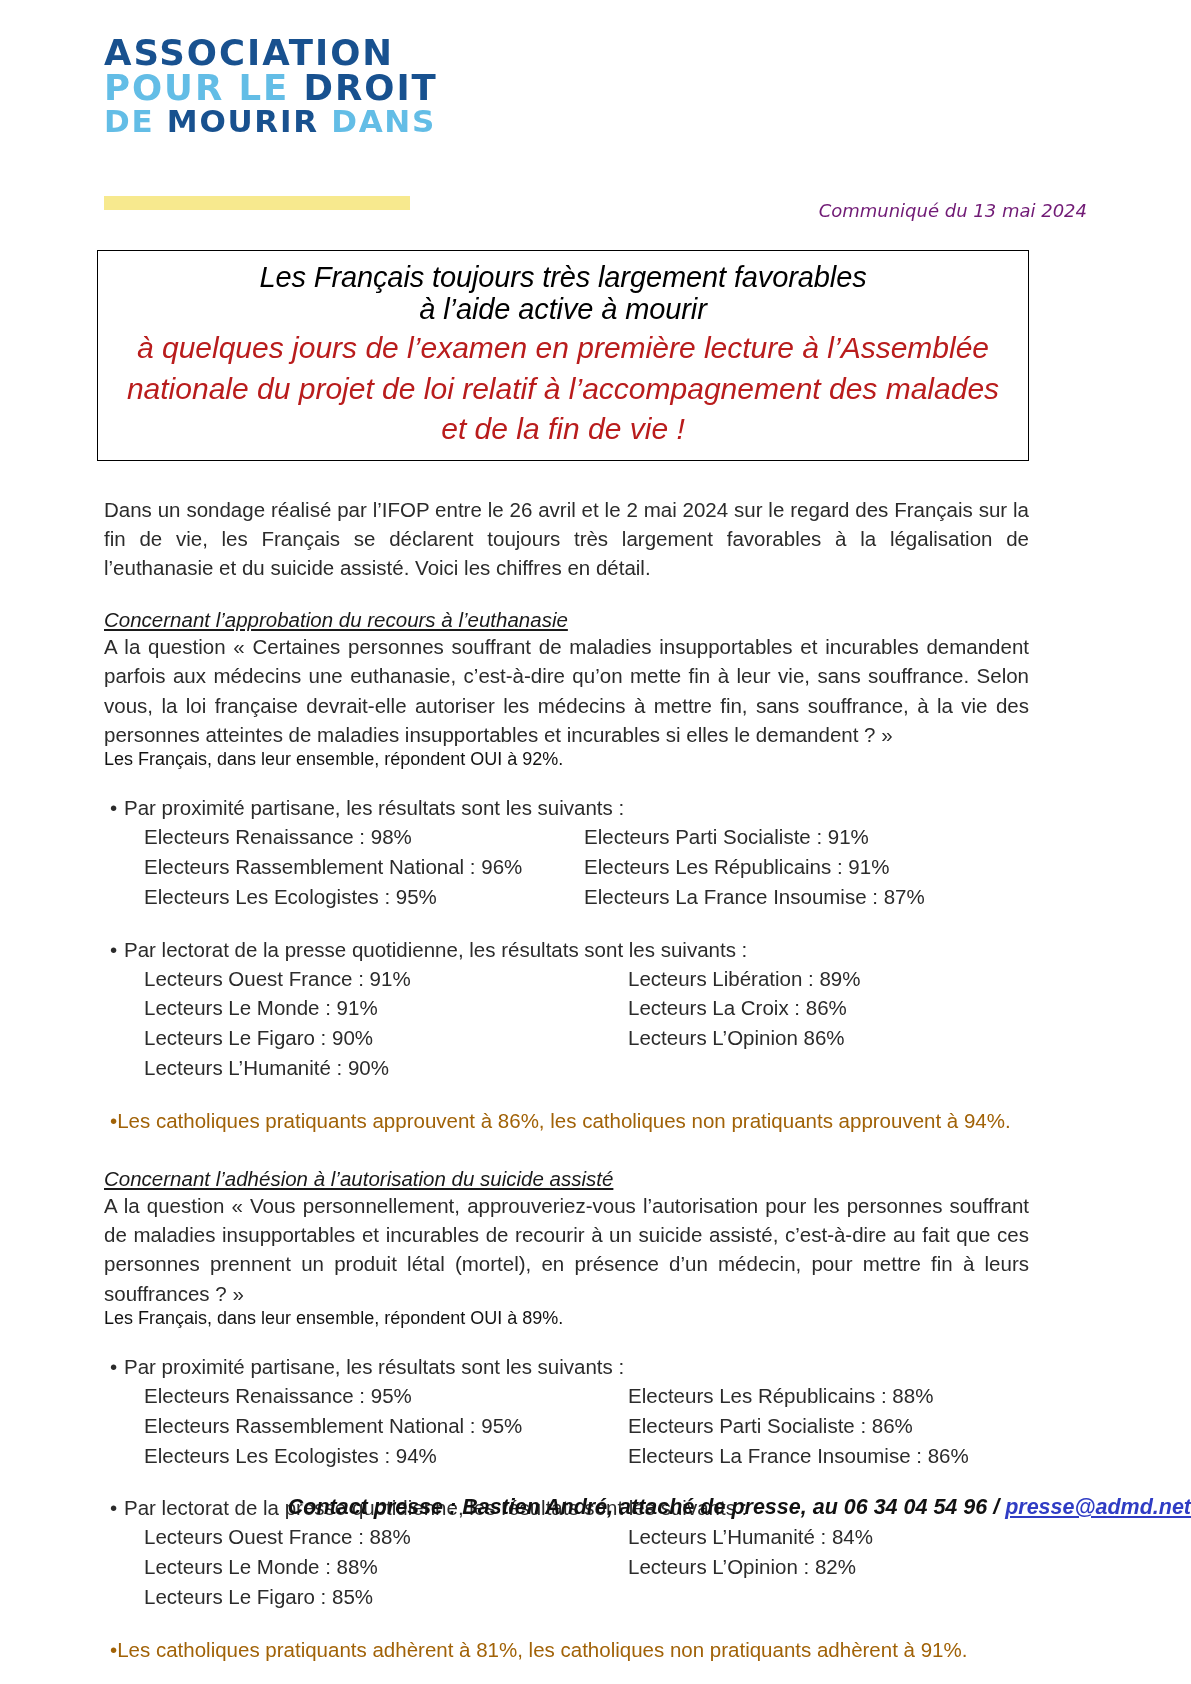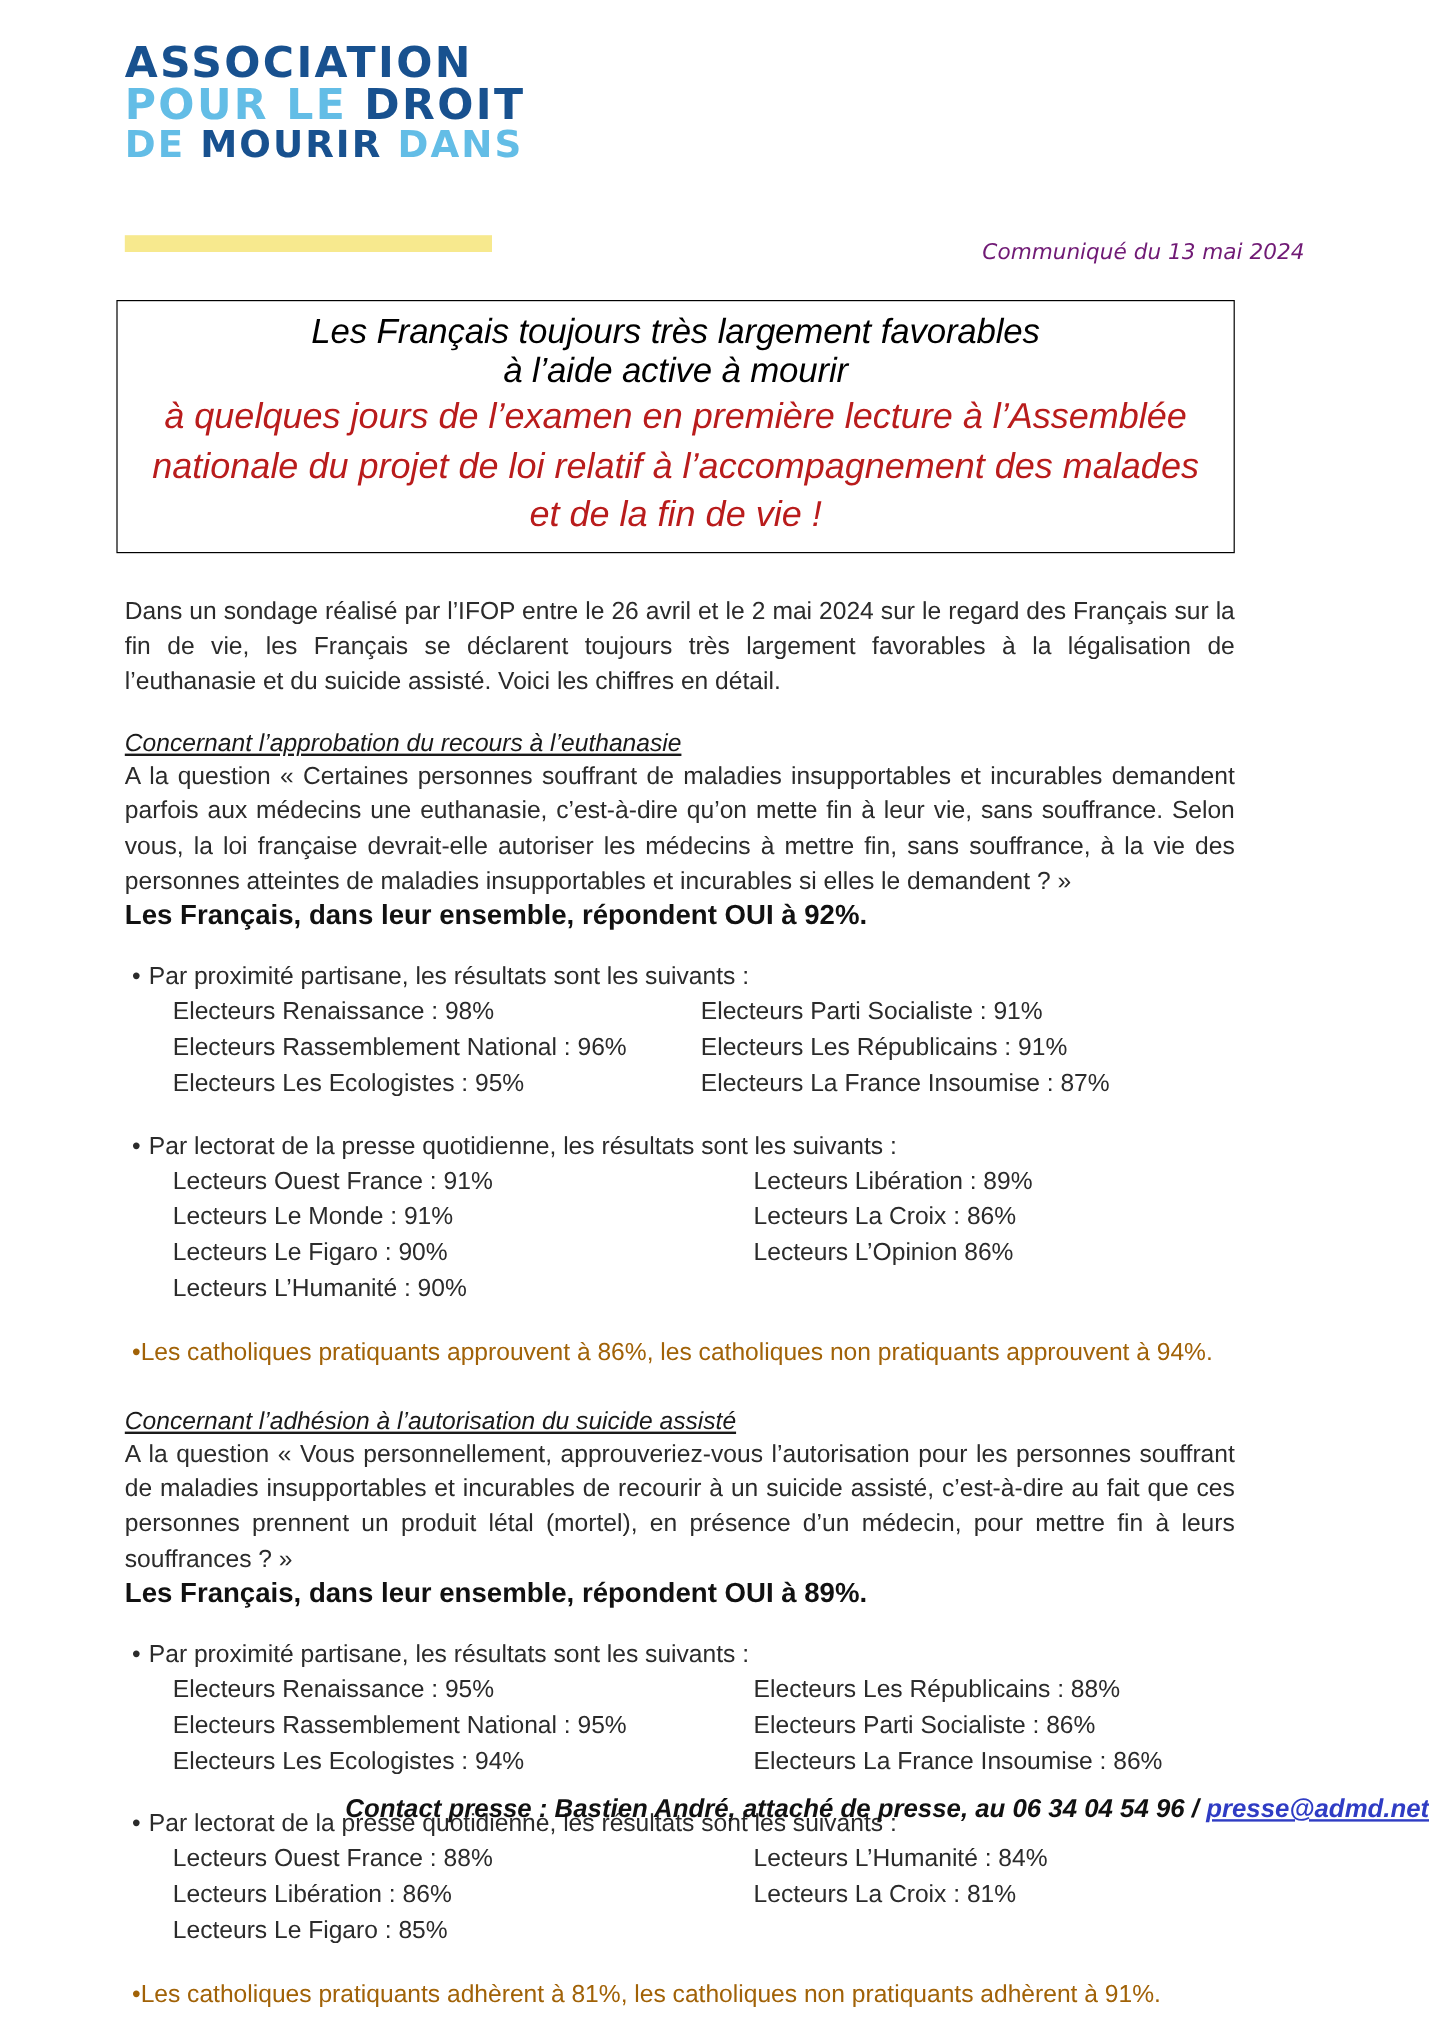--- a/index.html
+++ b/index.html
@@ -117,22 +117,22 @@
     font-family: "Liberation Sans", sans-serif;
     font-style: italic;
     font-size: 20.5px;
     text-decoration: underline;
     color: #1a1a1a;
     margin: 0;
     font-weight: 400;
   }
   .strong-line {
     font-family: "Liberation Sans", sans-serif;
-    font-size: 23px;
-    font-weight: bold;
+    font-size: 18px;
+    font-weight: normal;
     color: #111;
     margin: 0;
   }
   .gap-md { height: 26px; }
   .gap-lg { height: 34px; }
 
   .bullet-line {
     font-family: "Liberation Sans", sans-serif;
     font-size: 20.5px;
     color: #2b2b2b;
@@ -311,22 +311,22 @@
 
       <div class="bullet-line">
         <span class="dot">•</span><span>Par lectorat de la presse quotidienne, les résultats sont les suivants :</span>
       </div>
       <div class="two-col">
         <div class="row2 press">
           <span class="c1">Lecteurs Ouest France : 88%</span>
           <span class="c2">Lecteurs L’Humanité : 84%</span>
         </div>
         <div class="row2 press">
-          <span class="c1">Lecteurs Libération : 86%</span>
-          <span class="c2">Lecteurs La Croix : 81%</span>
+          <span class="c1">Lecteurs Le Monde : 88%</span>
+          <span class="c2">Lecteurs L’Opinion : 82%</span>
         </div>
         <div class="row2 press">
           <span class="c1">Lecteurs Le Figaro : 85%</span>
           <span class="c2"></span>
         </div>
       </div>
 
       <div class="gap-md"></div>
 
       <div class="single-bullet">

